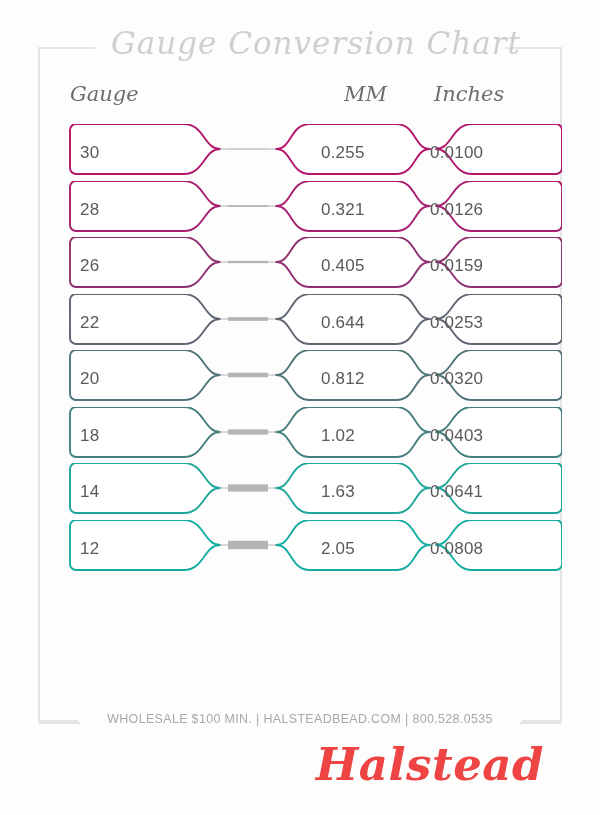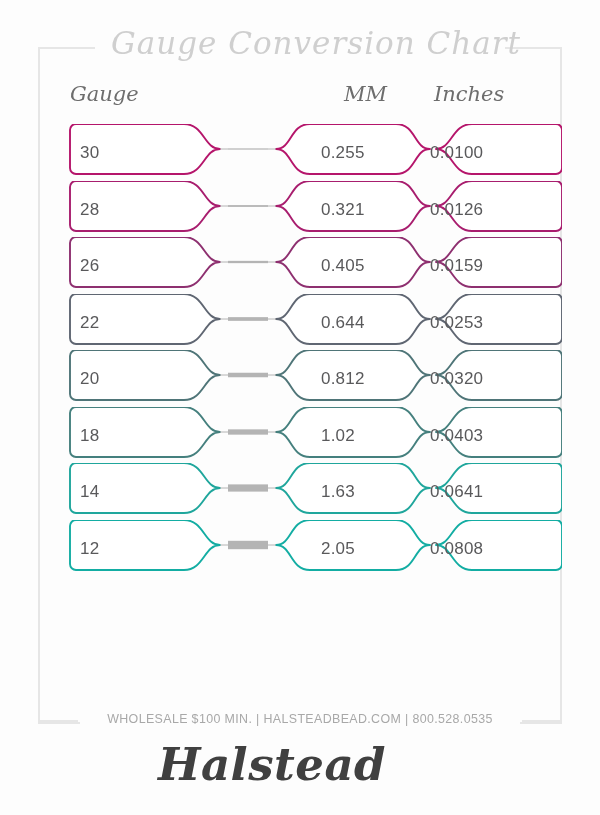--- a/index.html
+++ b/index.html
@@ -142,26 +142,26 @@
     color: #a8a8a8;
     white-space: nowrap;
     transform: scaleX(0.92);
   }
 
   .logo {
     position: absolute;
     left: 0;
     top: 738px;
     width: 544px;
-    text-align: center;
+    text-align: right;
     font-family: "DejaVu Serif", serif;
     font-style: italic;
     font-weight: bold;
     font-size: 45px;
-    color: #404040;
+    color: #ef4444;
     letter-spacing: 0.5px;
     white-space: nowrap;
   }
 </style>
 </head>
 <body>
 
 <div class="page">
 
   <div class="frame"></div>

